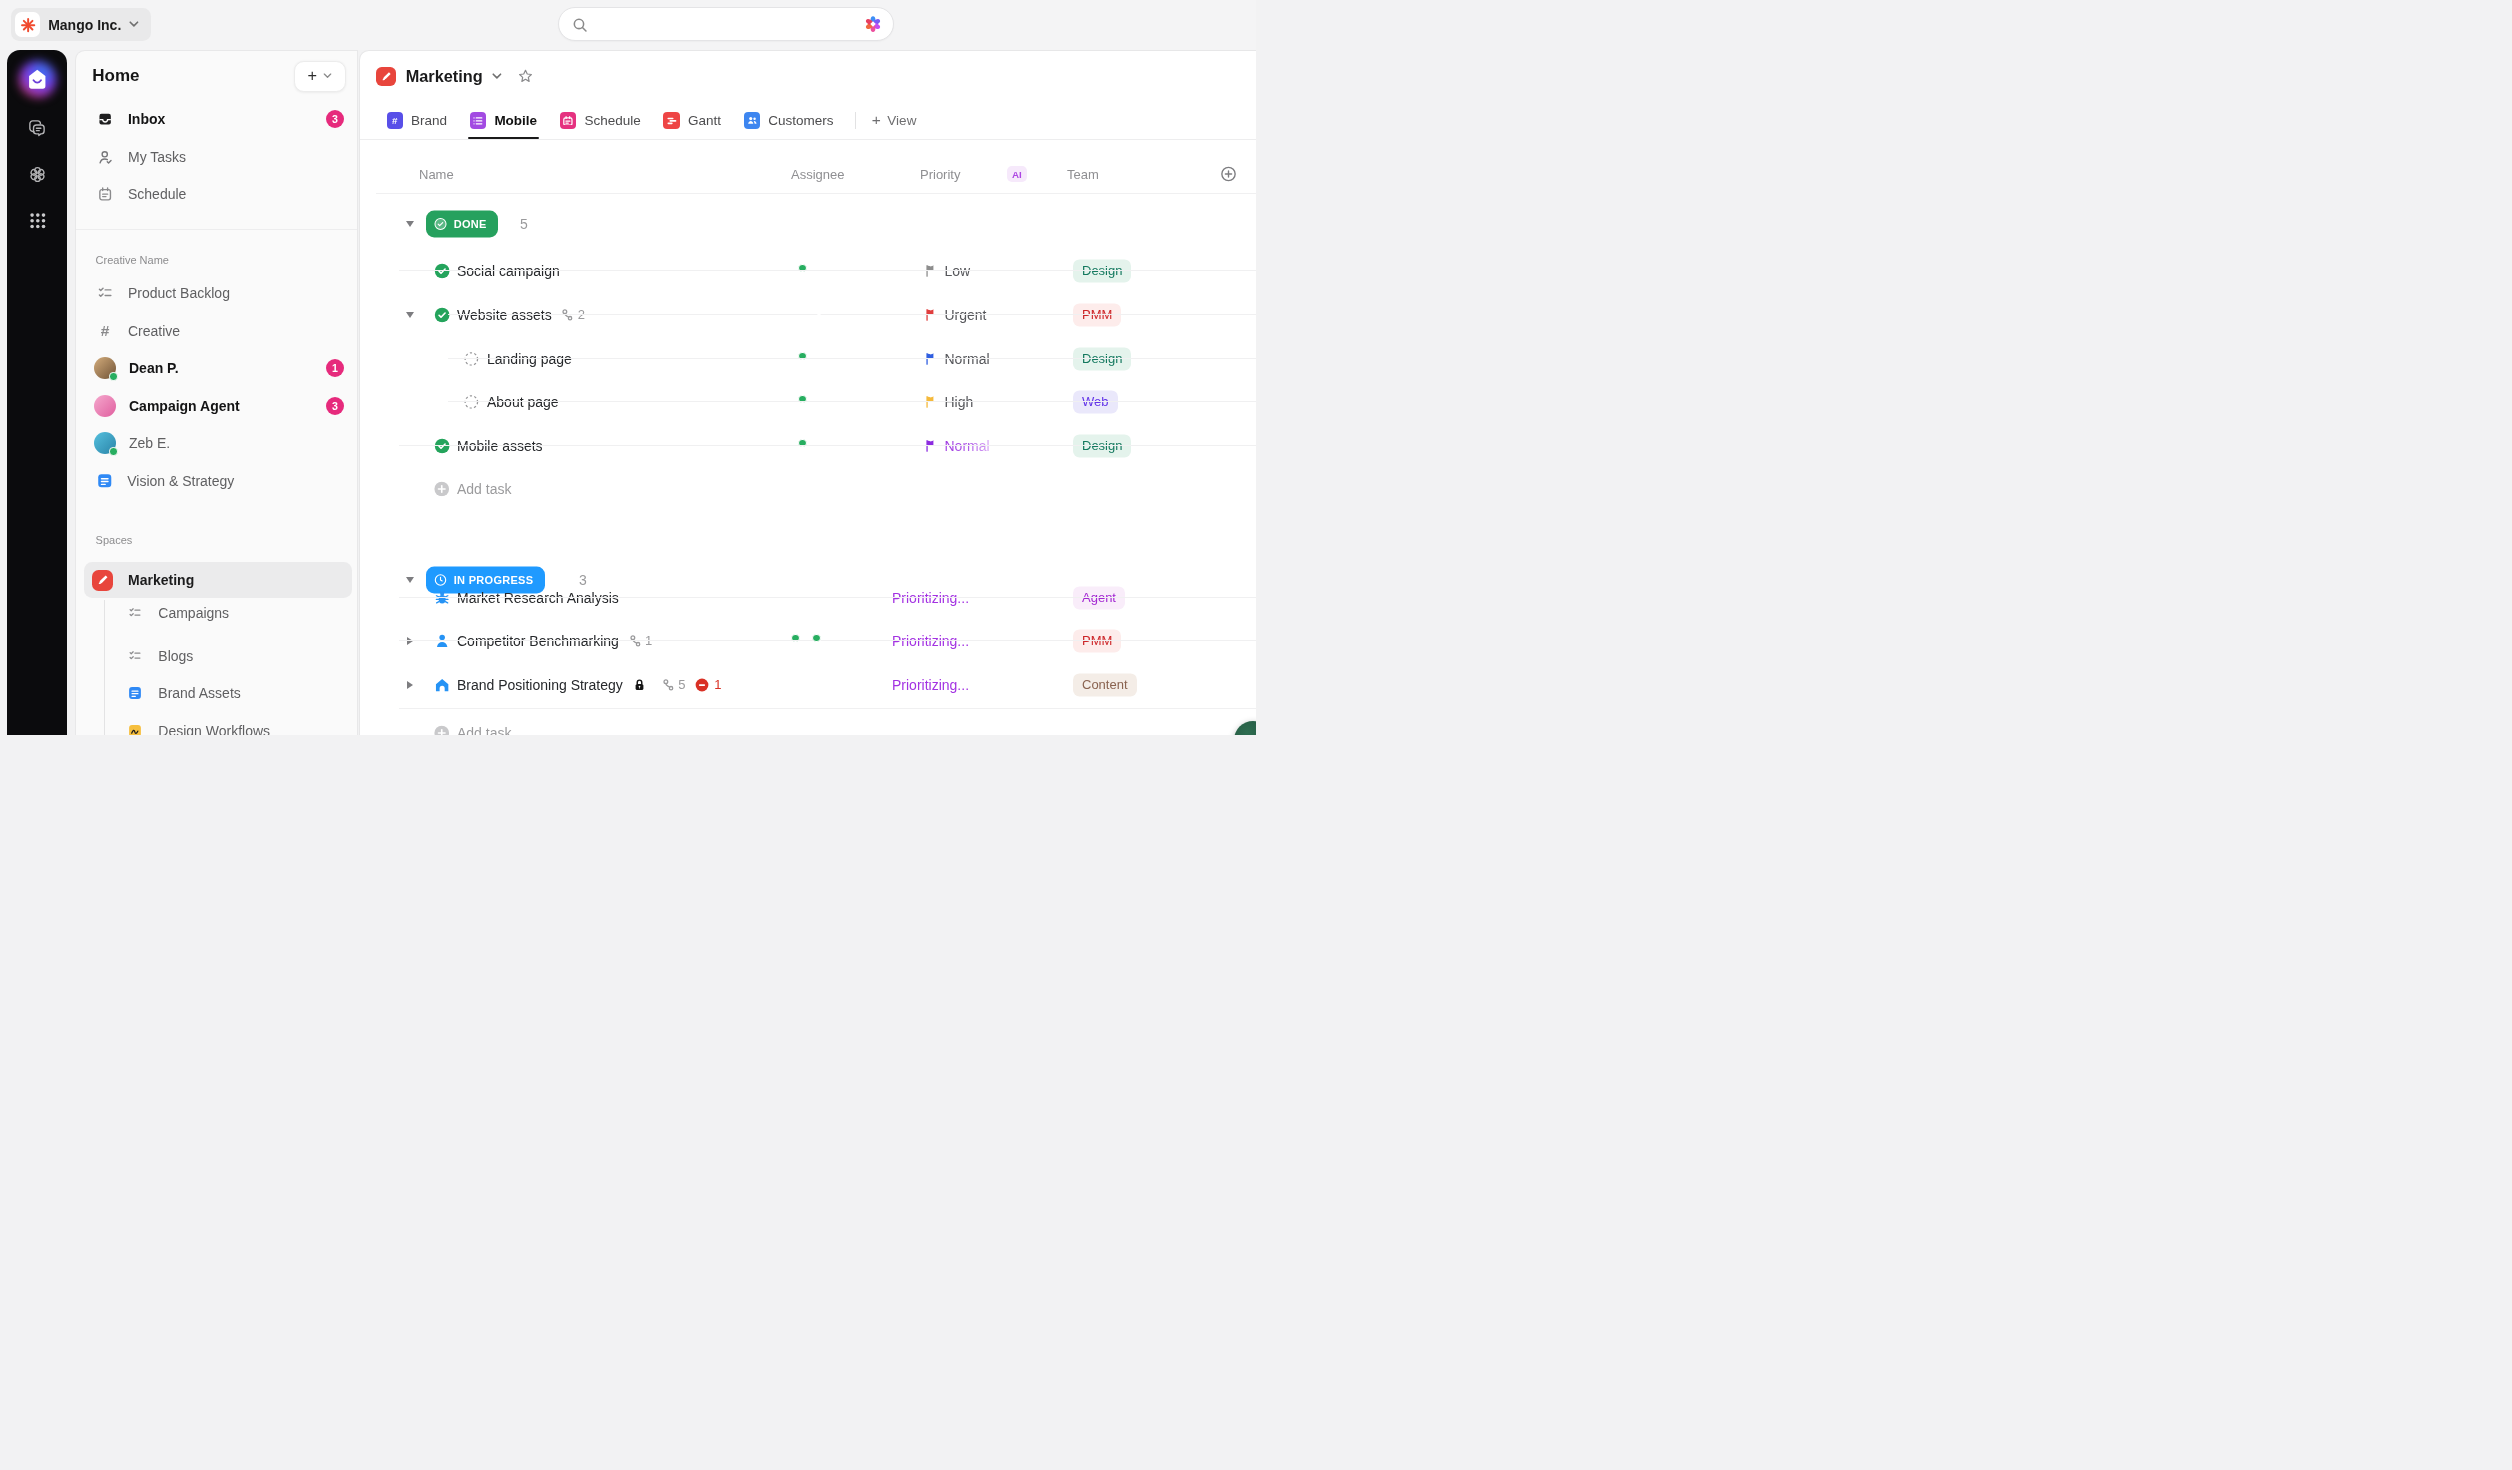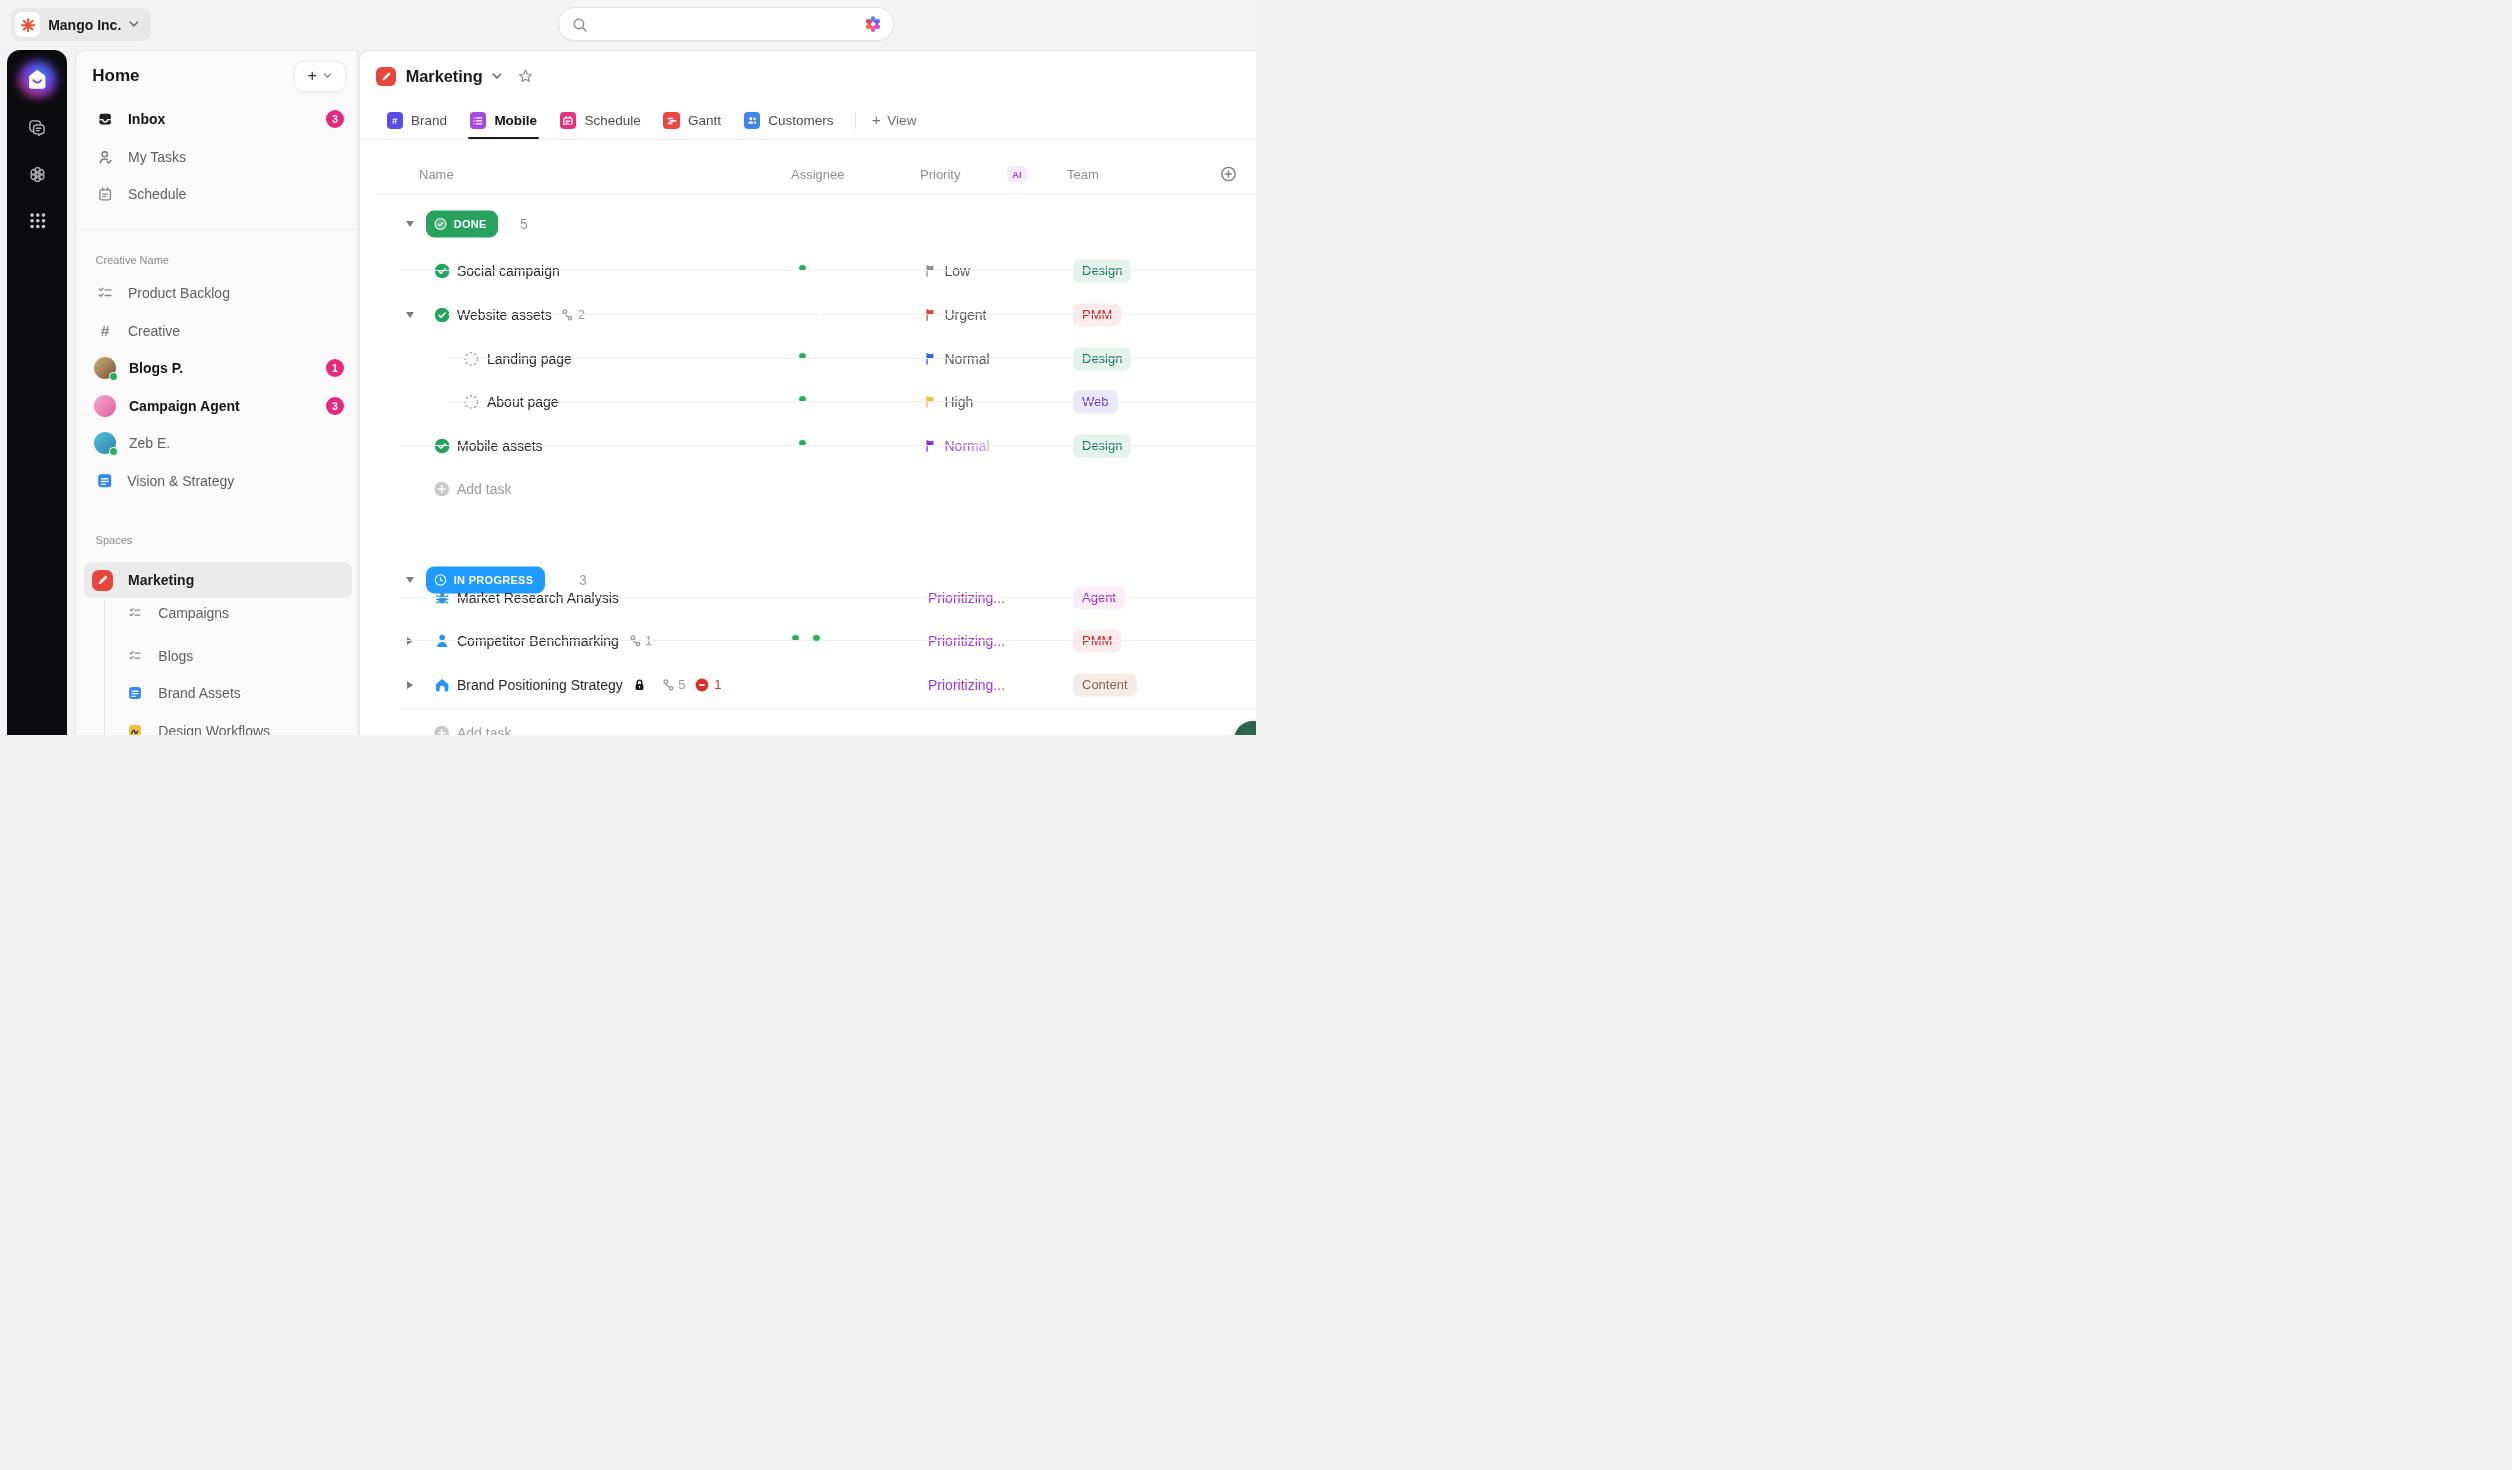--- a/index.html
+++ b/index.html
@@ -86,21 +86,21 @@
   .trow { position:absolute; left:0; width:100%; height:45px; }
   .trow > * { position:absolute; top:50%; transform:translateY(-50%); }
   .tname { display:flex; align-items:center; gap:9.8px; }
   .tname .nm { font-size:14px; color:#26282b; white-space:nowrap; }
   .meta { display:flex; align-items:center; gap:4.1px; }
   .meta .mc { font-size:13px; color:#9a9a9c; }
   .blk { display:flex; align-items:center; gap:4.9px; }
   .blk .bc { font-size:13px; color:#d93025; }
   .prio { left:564px; display:flex; align-items:center; gap:8.2px; }
   .prio .pl { font-size:14px; color:#55565a; }
-  .prio-ai { left:568px; font-size:14px; color:#a332e2; }
+  .prio-ai { left:532px; font-size:14px; color:#a332e2; }
   .grad-purple { background:linear-gradient(90deg,#9d33e0 0%, #b05ce8 55%, #d9a6f5 100%);
                  -webkit-background-clip:text; background-clip:text; color:transparent !important; }
   .chip { left:713px; font-size:13px; padding:4.1px 9px; border-radius:6.5px; white-space:nowrap; }
   .chip.design { background:#e4f3ec; color:#13785e; }
   .chip.pmm { background:#fdeceb; color:#cc2427; }
   .chip.web { background:#eae8fb; color:#6233e8; }
   .chip.agent { background:#f9edfa; color:#a327d2; }
   .chip.content { background:#f4ede7; color:#8a6350; }
   .asg1 { left:445px; } .asg2a { left:438px; } .asg2b { left:459px; z-index:1; }
   .asg-av { width:22px; height:22px; border-radius:50%; }
@@ -261,21 +261,21 @@
     <span class="lbl">Product Backlog</span>
   </div>
   <div class="sb-row" style="top:261px">
     <span style="width:16.3px;text-align:center;font-size:15.5px;font-weight:bold;color:#8a8a8c">#</span>
     <span class="lbl">Creative</span>
   </div>
   <div class="sb-row sb-avatar-row" style="top:298px">
     <span class="avatar av-dean">
         <span class="presence"></span>
       </span>
-    <span class="lbl bold">Blogs P.</span>
+    <span class="lbl bold">Dean P.</span>
     <span class="sb-badge">1</span>
   </div>
   <div class="sb-row sb-avatar-row" style="top:336px">
     <span class="avatar av-agent"></span>
     <span class="lbl bold">Campaign Agent</span>
     <span class="sb-badge">3</span>
   </div>
   <div class="sb-row sb-avatar-row" style="top:373px">
     <span class="avatar av-zeb">
         <span class="presence"></span>

